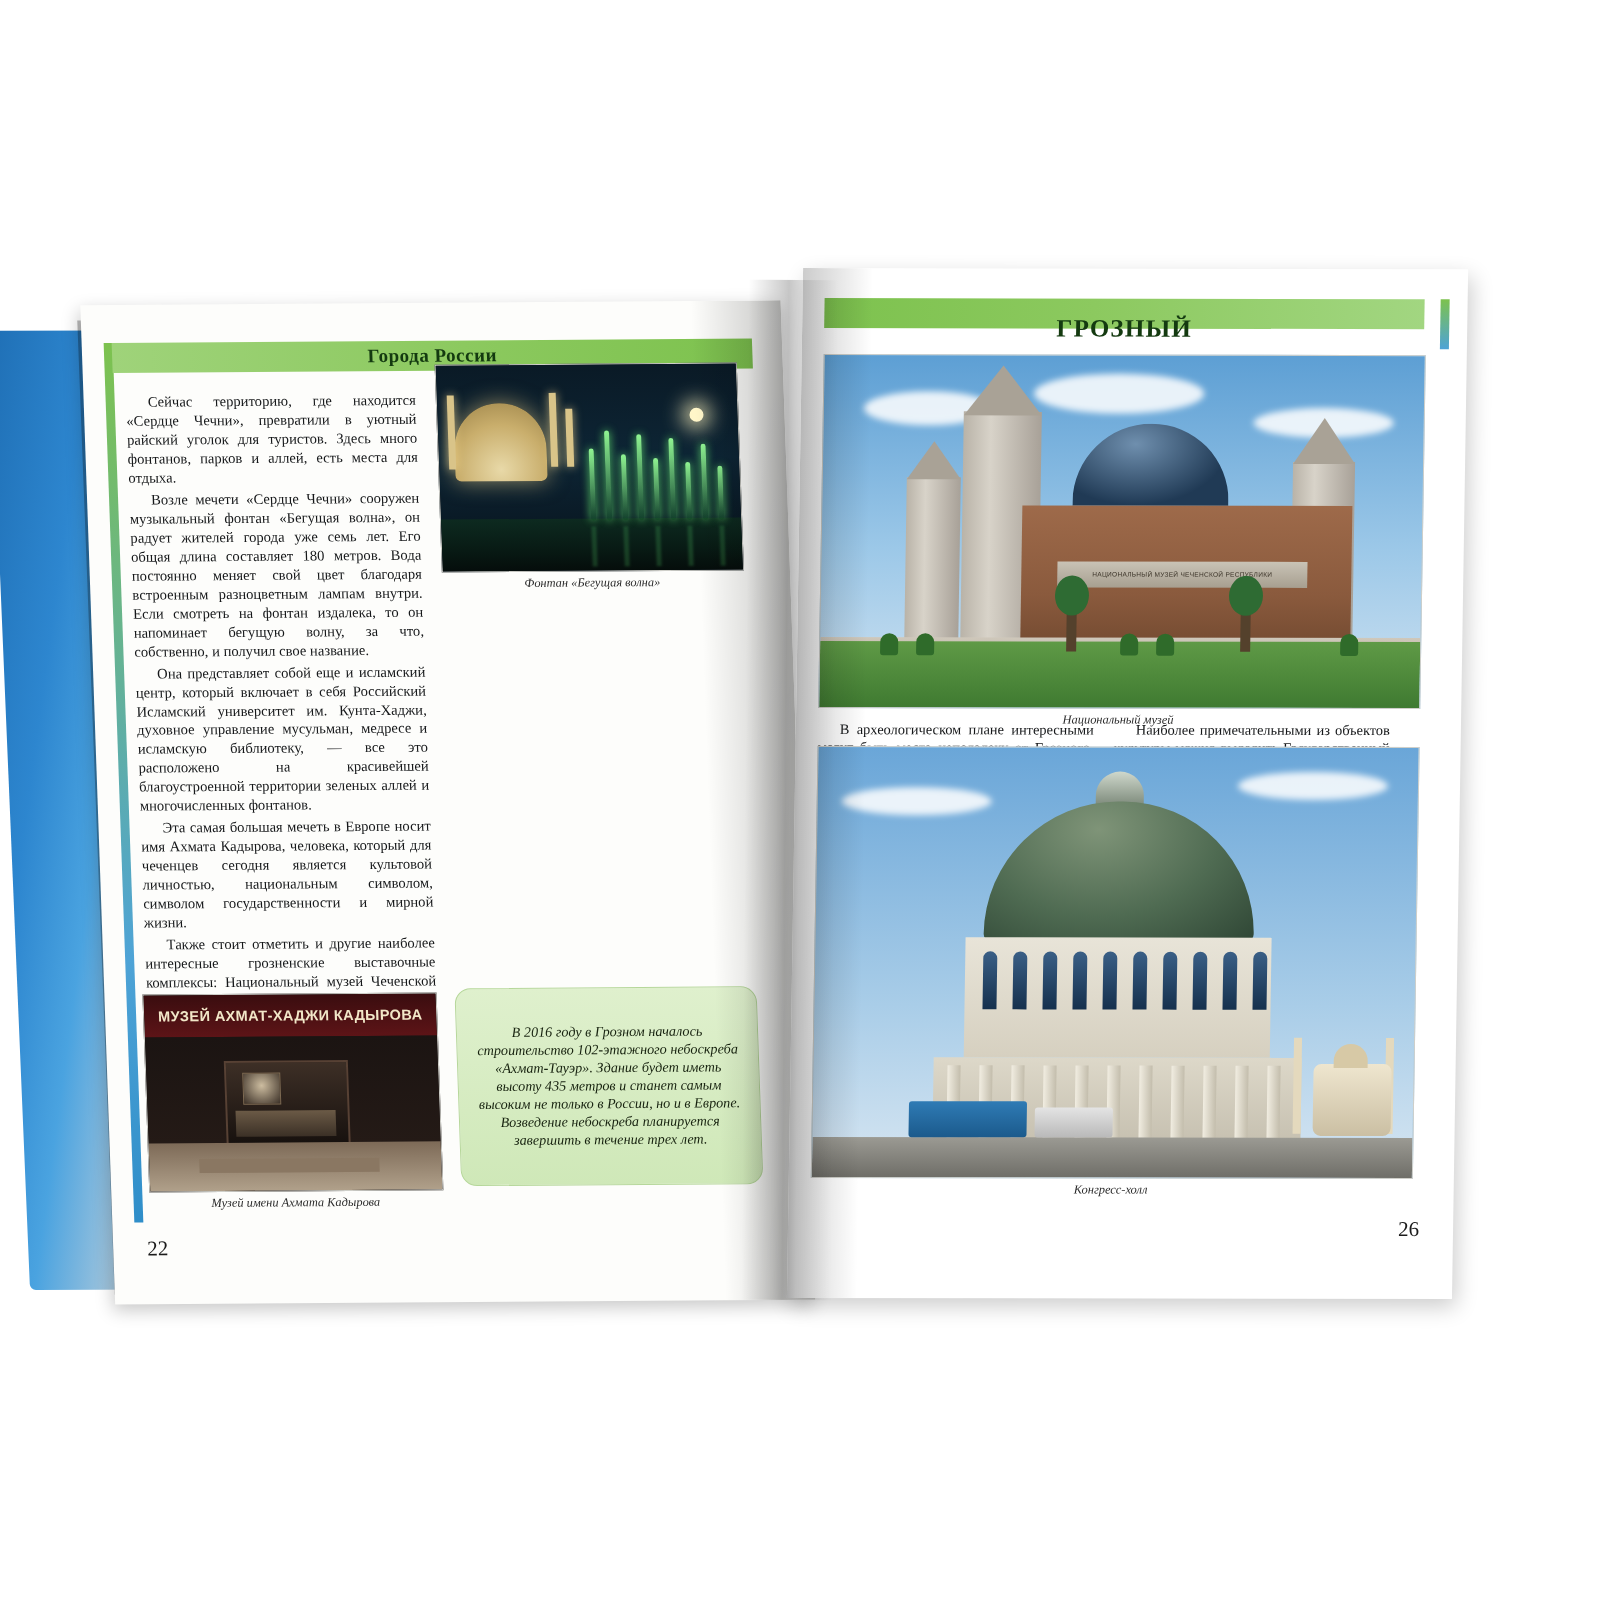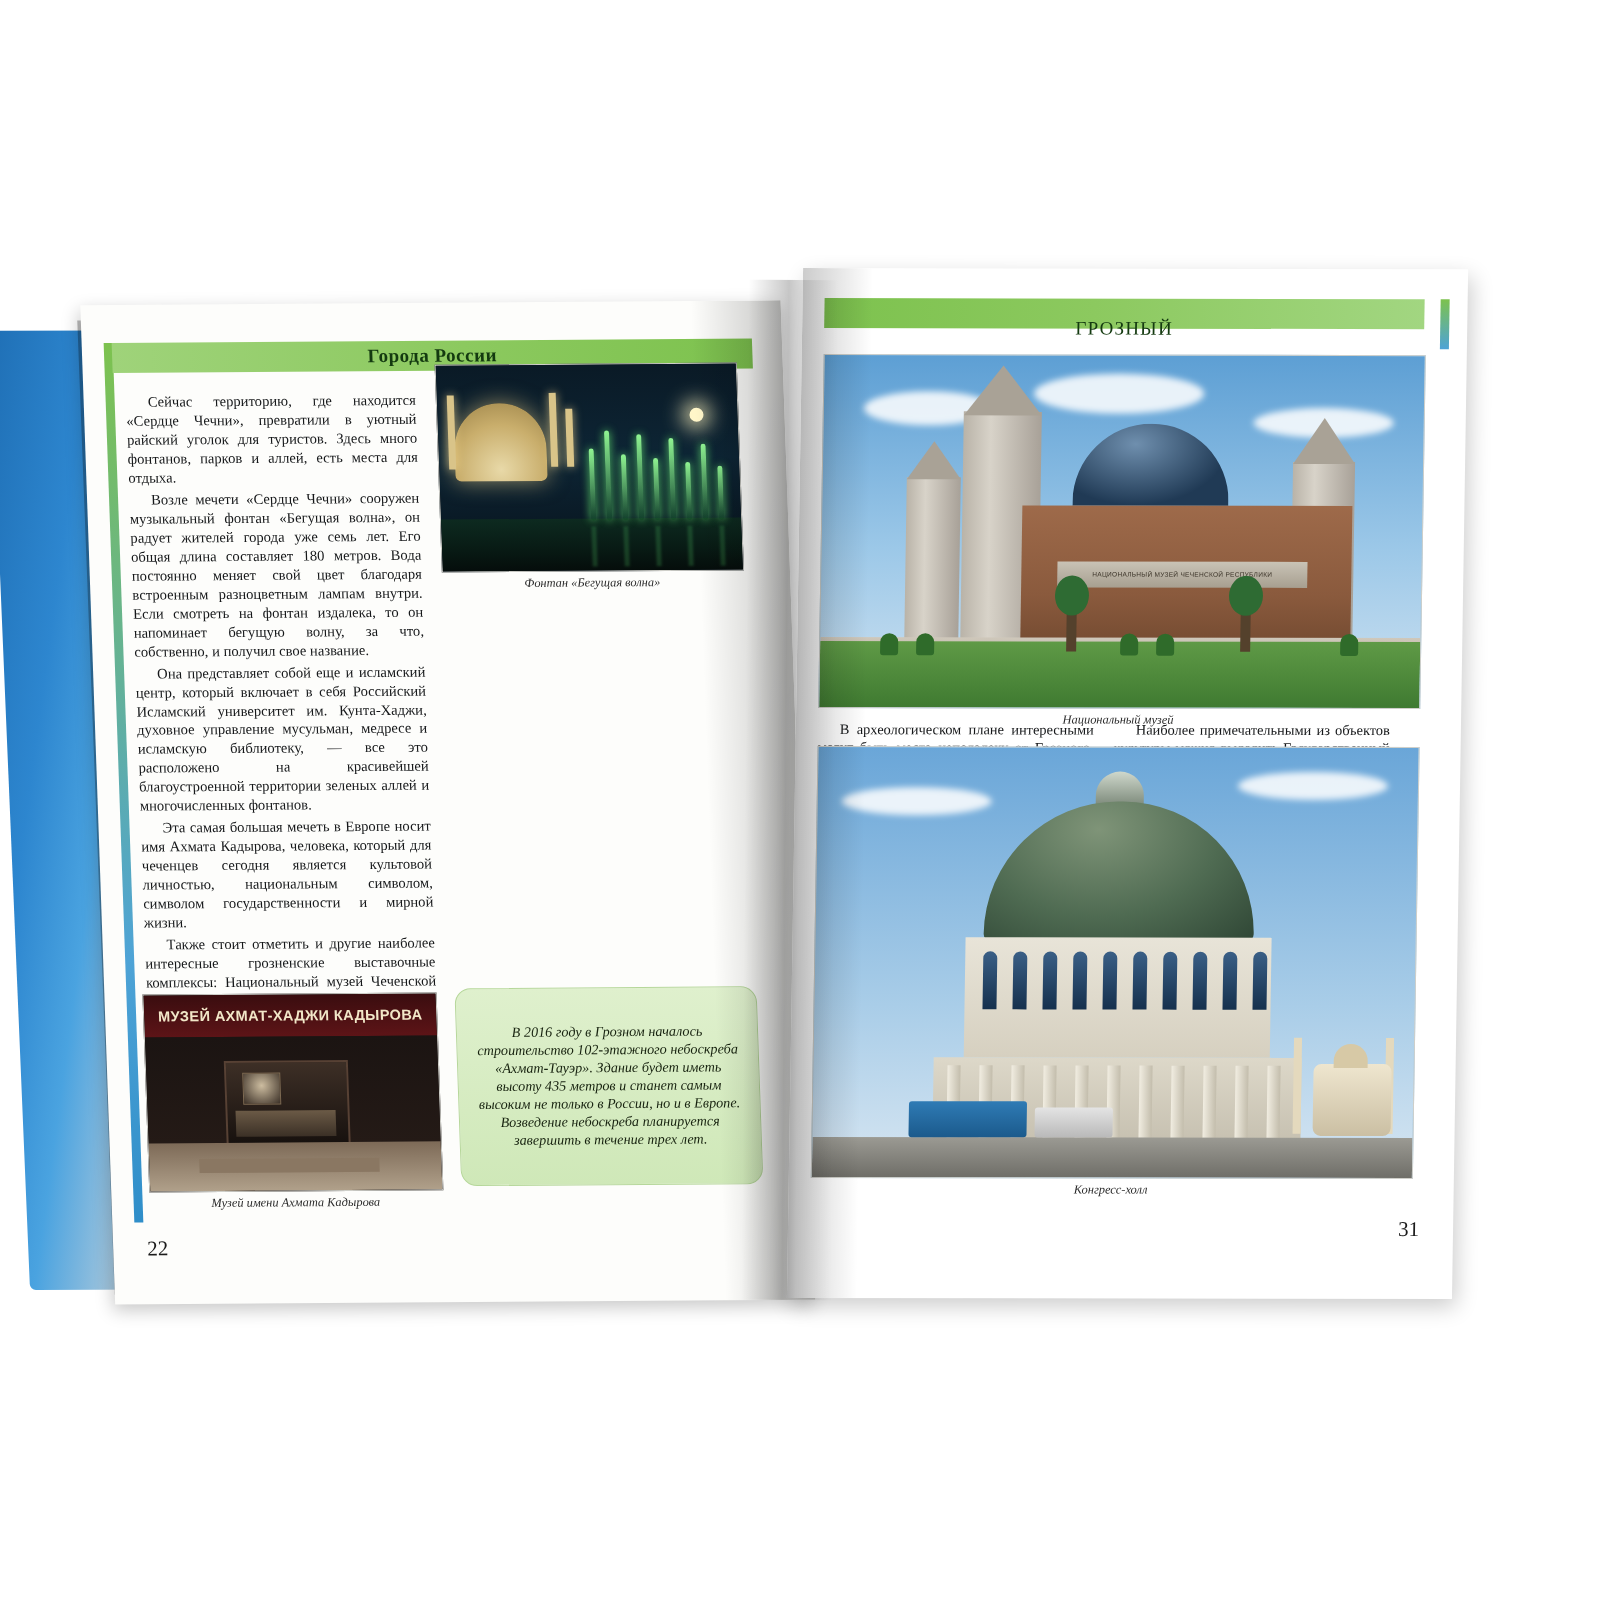--- a/index.html
+++ b/index.html
@@ -260,22 +260,22 @@
     top: 30px;
     width: 600px;
     height: 30px;
     background: linear-gradient(90deg, #7dc24e 0%, #8cc95f 45%, #a2d681 100%);
     display: flex;
     align-items: center;
     justify-content: center;
   }
   .header-bar-right .htxt {
     font-family: "Liberation Serif", serif;
-    font-weight: normal;
-    font-size: 19px;
+    font-weight: bold;
+    font-size: 25px;
     color: #143a10;
     letter-spacing: 1.2px;
     margin-top: 29px;
   }
   .side-rule-right {
     position: absolute;
     right: 18px;
     top: 30px;
     width: 9px;
     height: 50px;
@@ -551,21 +551,21 @@
           <div class="ch-minaret" style="right:20px;"></div>
           <div class="ch-mosque"></div>
           <div class="ch-mosque-dome"></div>
 
           <div class="ch-ground"></div>
           <div class="ch-truck"></div>
           <div class="ch-truck2"></div>
         </div>
         <div class="cap" style="left:22px; top:914px; width:600px;">Конгресс-холл</div>
 
-        <div class="folio" style="right:34px; top:948px;">31</div>
+        <div class="folio" style="right:34px; top:948px;">26</div>
 
         <div class="curl"></div>
       </div>
     </div>
 
     <div class="gutter"></div>
   </div>
 </div>
 
 </body></html>

